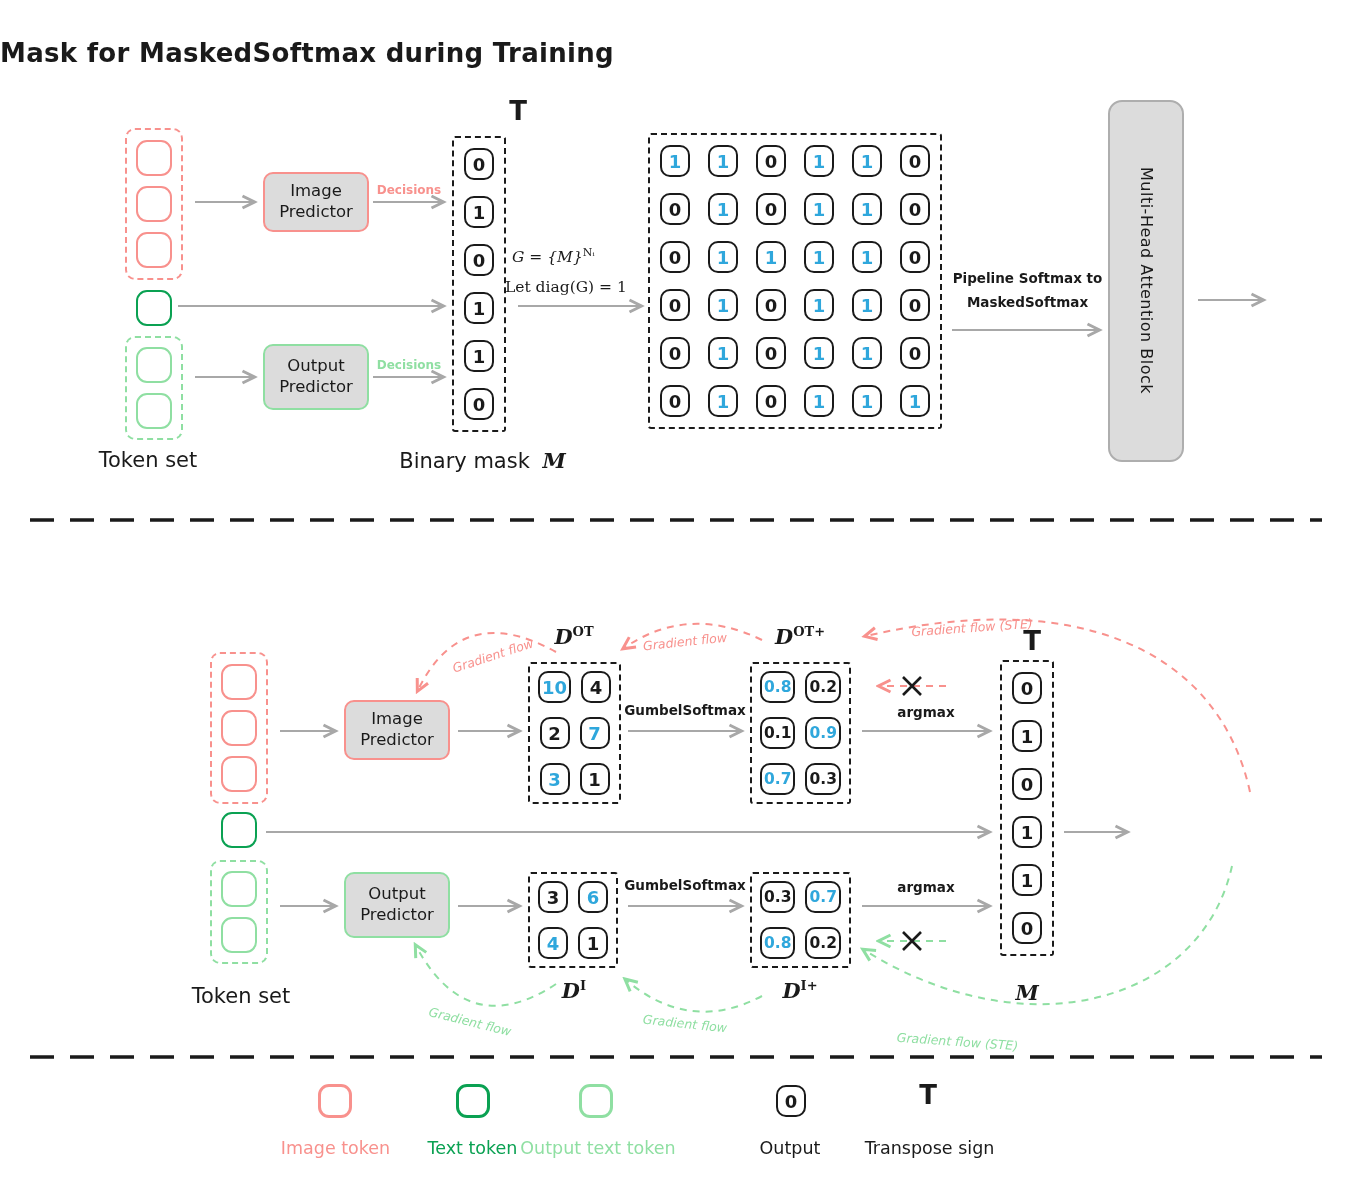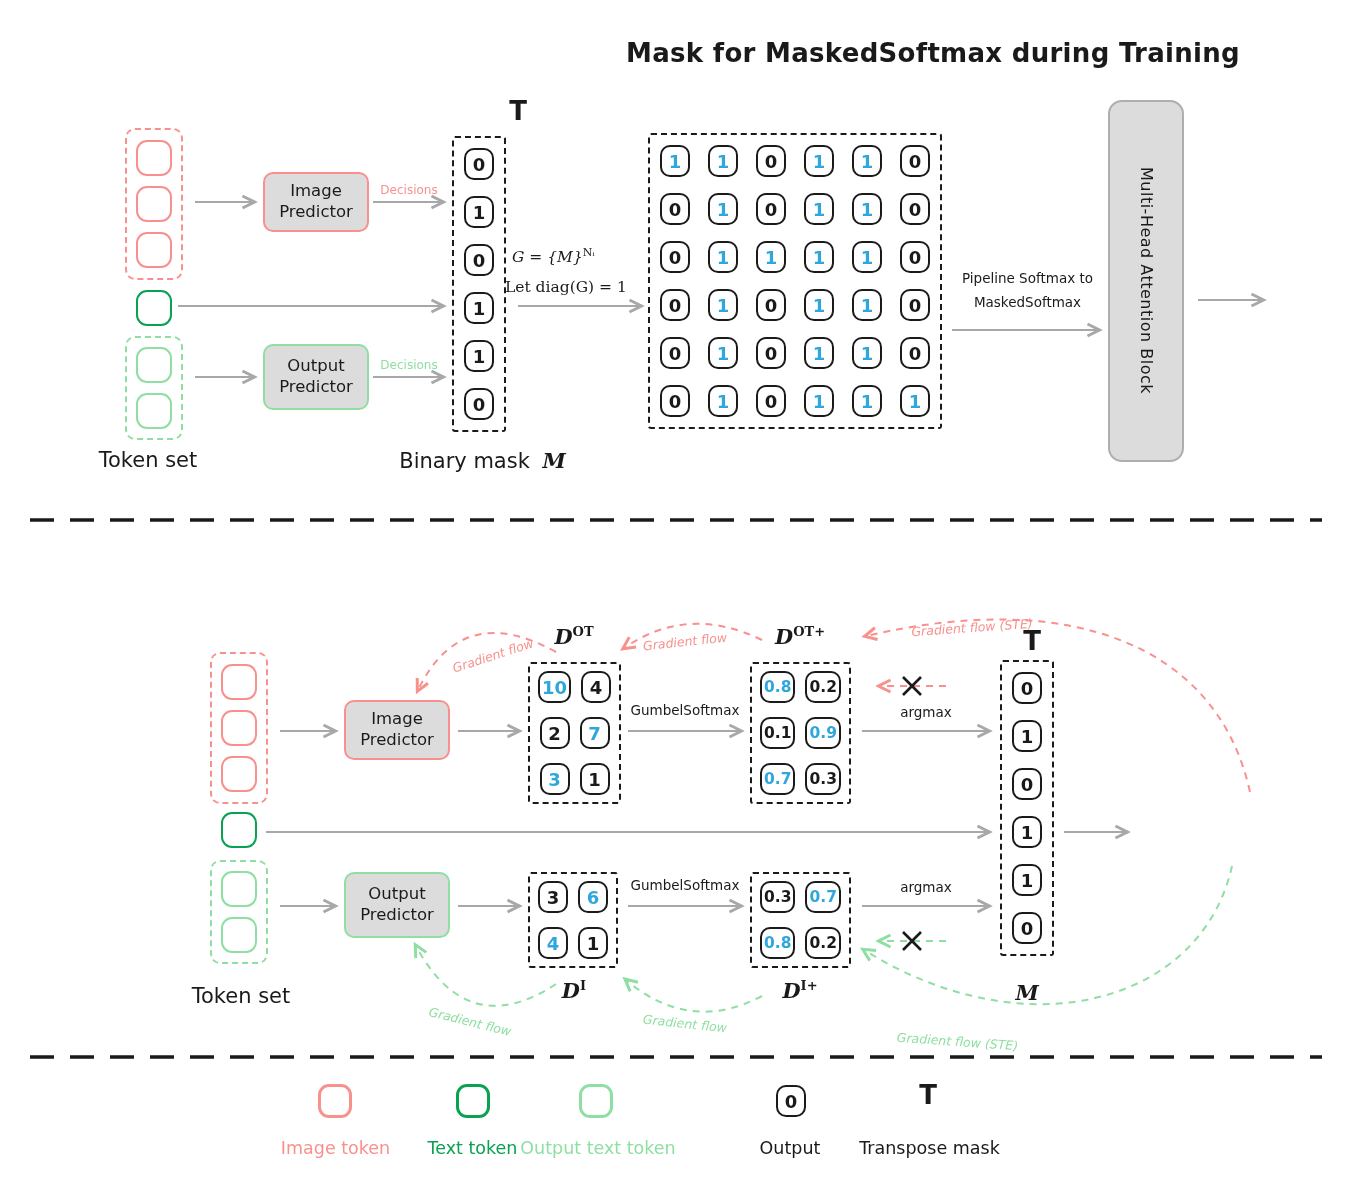--- a/index.html
+++ b/index.html
@@ -4,23 +4,23 @@
 <style>
   :root{
     --pink:#f8918d; --dark-green:#0aa152; --light-green:#8fdfa2;
     --blue:#2fa7dc; --arrow-gray:#a8a8a8; --box-fill:#dcdcdc;
     --box-border:#aeaeae; --ink:#1a1a1a;
   }
   *{box-sizing:border-box;margin:0;padding:0}
   body{background:#ffffff;font-family:"DejaVu Sans",sans-serif;color:var(--ink)}
   .canvas{position:relative;width:1352px;height:1178px;background:#fff;overflow:hidden}
   svg.overlay{position:absolute;left:0;top:0;pointer-events:none}
-  .title{position:absolute;text-align:right;font-size:26px;font-weight:600;letter-spacing:.3px}
+  .title{position:absolute;text-align:left;font-size:26px;font-weight:600;letter-spacing:.3px}
   .seclabel{position:absolute;text-align:center;font-size:21px;font-weight:500}
-  .small-label{position:absolute;text-align:center;font-size:13.5px;font-weight:400}
+  .small-label{position:absolute;text-align:center;font-size:13.5px;font-weight:700}
   .pink-text{color:var(--pink)}
   .lgreen-text{color:var(--light-green)}
   .dgreen-text{color:var(--dark-green)}
   .formula{position:absolute;text-align:left;font-family:"DejaVu Serif",serif;font-size:15.5px}
   .formula sup{font-size:11px}
   .mlabel{position:absolute;text-align:center;font-family:"DejaVu Serif",serif;font-style:italic;font-weight:700;font-size:21px}
   .mlabel sup{font-size:13px;font-style:normal}
   .tsign{position:absolute;text-align:center;font-size:26px;font-weight:600}
   .token{position:absolute;width:36px;height:36px;border:2.5px solid;border-radius:11px;background:transparent}
   .token.pink{border-color:var(--pink);position:static}
@@ -353,15 +353,15 @@
   <div class="lsq" style="left:318px;top:1084px;border-color:var(--pink)"></div>
   <div class="lsq" style="left:456px;top:1084px;border-color:var(--dark-green)"></div>
   <div class="lsq" style="left:579px;top:1084px;border-color:var(--light-green)"></div>
   <div class="vbox standalone ink" style="left:776px;top:1085px">0</div>
   <div class="tsign" style="left:908px;top:1080px;width:40px">T</div>
 
   <div class="leglabel pink-text" style="left:268px;top:1138px;width:135px">Image token</div>
   <div class="leglabel dgreen-text" style="left:405px;top:1138px;width:135px">Text token</div>
   <div class="leglabel lgreen-text" style="left:508px;top:1138px;width:180px">Output text token</div>
   <div class="leglabel" style="left:745px;top:1138px;width:90px">Output</div>
-  <div class="leglabel" style="left:852px;top:1138px;width:155px">Transpose mask</div>
+  <div class="leglabel" style="left:852px;top:1138px;width:155px">Transpose sign</div>
 
 </div>
 
 </body></html>

